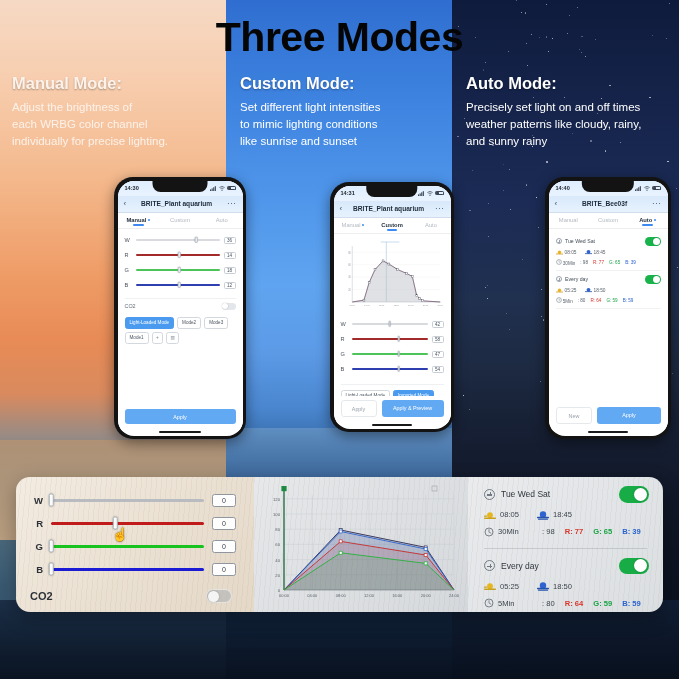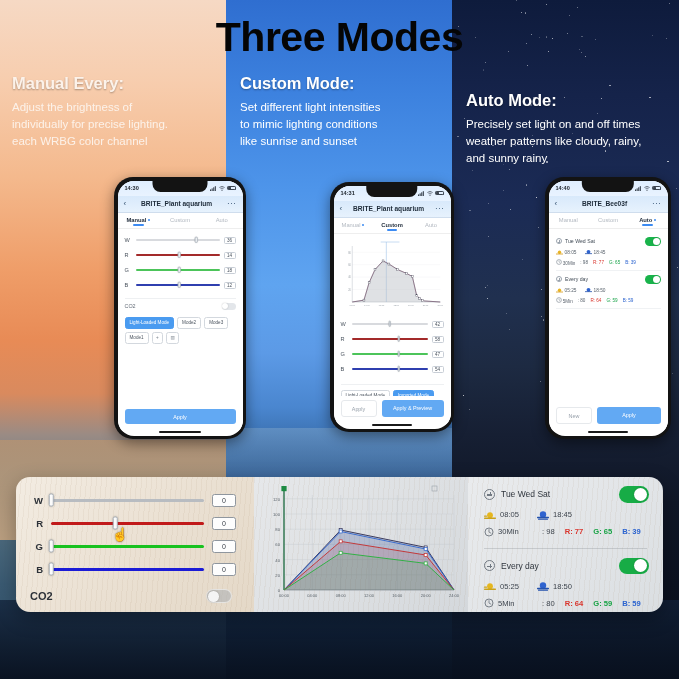--- a/index.html
+++ b/index.html
@@ -66,21 +66,21 @@
   }
 
   .col-text { position: absolute; color: #fff; }
   .col-head {
     font-size: 16.5px; font-weight: bold; margin-bottom: 6px;
     text-shadow: 0 1px 2px rgba(0,0,0,.35);
   }
   .col-line { font-size: 11.5px; line-height: 17px; }
   .col-1 { left: 12px; top: 74px; width: 210px; color: #fdf6f0; opacity: .92; }
   .col-2 { left: 240px; top: 74px; width: 215px; }
-  .col-3 { left: 466px; top: 74px; width: 213px; margin-top: 17px; }
+  .col-3 { left: 466px; top: 74px; width: 213px; }
 
   
   .phone {
     position: absolute;
     background: #131313;
     border-radius: 19px;
     padding: 3.5px;
     box-shadow: 0 4px 14px rgba(0,0,0,.45);
   }
   .phone-screen {
@@ -429,24 +429,24 @@
       </div>
   </div>
   <div class="horizon-left"></div>
   <div class="horizon-mid"></div>
   <div class="sea-bottom"></div>
 </div>
 
 <div id="title">Three Modes</div>
 
 <div class="col-text col-1">
-  <div class="col-head">Manual Every:</div>
+  <div class="col-head">Manual Mode:</div>
   <div class="col-line">Adjust the brightness of</div>
+  <div class="col-line">each WRBG color channel</div>
   <div class="col-line">individually for precise lighting.</div>
-  <div class="col-line">each WRBG color channel</div>
 </div>
 <div class="col-text col-2">
   <div class="col-head">Custom Mode:</div>
   <div class="col-line">Set different light intensities</div>
   <div class="col-line">to mimic lighting conditions</div>
   <div class="col-line">like sunrise and sunset</div>
 </div>
 <div class="col-text col-3">
   <div class="col-head">Auto Mode:</div>
   <div class="col-line">Precisely set light on and off times</div>

